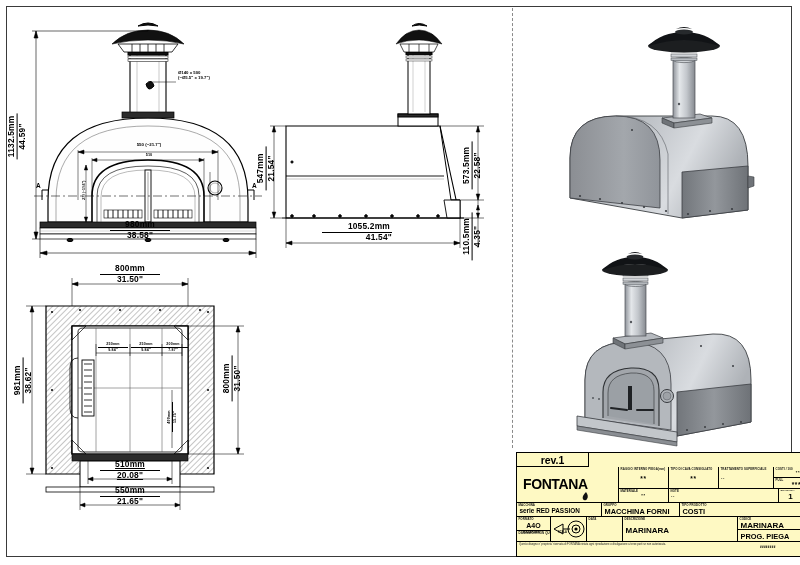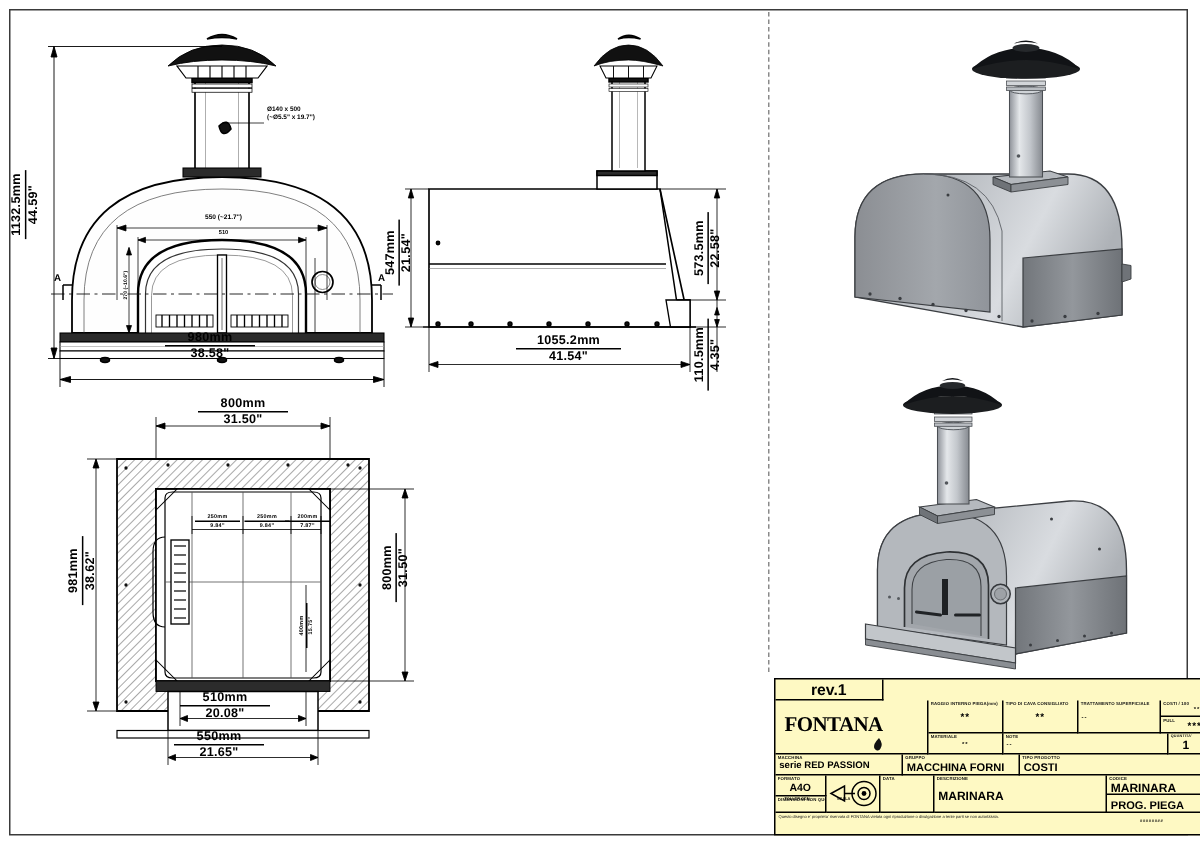--- a/index.html
+++ b/index.html
@@ -28,21 +28,21 @@
   .tb-cell{position:absolute;box-sizing:border-box;border-right:.9px solid #000;
            border-bottom:.9px solid #000;overflow:hidden;}
   .tb-h{font-size:2.9px;font-weight:bold;letter-spacing:.1px;line-height:1.1;
         padding:1px 0 0 1.5px;color:#111;white-space:nowrap;}
   .tb-v{font-size:7.6px;font-weight:bold;text-align:center;line-height:1;}
   .tb-v.lft{text-align:left;padding-left:2.5px;}
   .tb-stars{font-size:6.5px;letter-spacing:.6px;text-align:center;font-weight:bold;}
   .tb-rev{font-size:10.5px;font-weight:bold;}
   .tb-note{font-size:2.7px;color:#222;padding:1px 2px;line-height:1.15;white-space:nowrap;}
   #logo{position:absolute;font-size:14px;font-weight:bold;letter-spacing:-.4px;
-        font-family:Liberation Serif, serif;}
+        font-family:Liberation Sans, sans-serif;}
 </style>
 </head>
 <body>
 
 <div id="sheet">
 
   <div class="frame"></div>
   <div class="vsplit"></div>
 
   <div class="vw" style="left:0;top:0;width:270px;height:270px;">
@@ -267,35 +267,35 @@
         <line x1="230" y1="200" x2="230" y2="248"></line>
         <path d="M230 205 l-1.6 5 l3.2 0 z" fill="#000"></path>
         <path d="M230 218 l-1.6 -5 l3.2 0 z" fill="#000"></path>
       </g>
     </svg>
 
     <div class="dimtxt rot rot90" style="left:-4px;top:158px;width:44px;">
       <span class="mm">547mm</span>
       <span class="in">21.54"</span>
     </div>
-    <div class="dimtxt" style="left:96px;top:222px;width:70px;">
+    <div class="dimtxt" style="left:74px;top:222px;width:70px;text-align:right;">
       <span class="mm">1055.2mm</span>
       <span class="in">41.54"</span>
     </div>
     <div class="dimtxt rot rot90" style="left:200px;top:155px;width:48px;">
       <span class="mm">573.5mm</span>
       <span class="in">22.58"</span>
     </div>
     <div class="dimtxt rot rot90" style="left:200px;top:226px;width:48px;">
       <span class="mm">110.5mm</span>
       <span class="in">4.35"</span>
     </div>
   </div>
 
-  <div class="vw" style="left:0;top:262px;width:270px;height:250px;margin-left:32px;">
+  <div class="vw" style="left:0;top:262px;width:270px;height:250px;">
     <svg width="270" height="250">
       <defs>
         <pattern id="hatch" width="4" height="4" patternTransform="rotate(45)" patternUnits="userSpaceOnUse">
           <rect width="4" height="4" fill="#ffffff"></rect>
           <line x1="0" y1="0" x2="0" y2="4" stroke="#6e6e6e" stroke-width=".8"></line>
         </pattern>
       </defs>
 
       <path d="M46 44 L214 44 L214 212 L46 212 Z
                M72 64 L188 64 L188 192 L72 192 Z" fill="url(#hatch)" fill-rule="evenodd" stroke="#000" stroke-width="1.2"></path>
@@ -398,25 +398,25 @@
       <span class="in">31.50"</span>
     </div>
     <div class="dimtxt rot rot90" style="left:0px;top:108px;width:46px;">
       <span class="mm">981mm</span>
       <span class="in">38.62"</span>
     </div>
     <div class="dimtxt rot rot90" style="left:209px;top:106px;width:46px;">
       <span class="mm">800mm</span>
       <span class="in">31.50"</span>
     </div>
-    <div class="dimtxt" style="left:88px;top:198px;width:60px;">
+    <div class="dimtxt" style="left:100px;top:198px;width:60px;text-decoration:underline;">
       <span class="mm">510mm</span>
       <span class="in">20.08"</span>
     </div>
-    <div class="dimtxt" style="left:84px;top:224px;width:60px;">
+    <div class="dimtxt" style="left:100px;top:224px;width:60px;">
       <span class="mm">550mm</span>
       <span class="in">21.65"</span>
     </div>
     <div class="dimtxt tiny" style="left:98px;top:80px;width:30px;">
       <span class="mm">250mm</span>
       <span class="in">9.84"</span>
     </div>
     <div class="dimtxt tiny" style="left:131px;top:80px;width:30px;">
       <span class="mm">250mm</span>
       <span class="in">9.84"</span>

